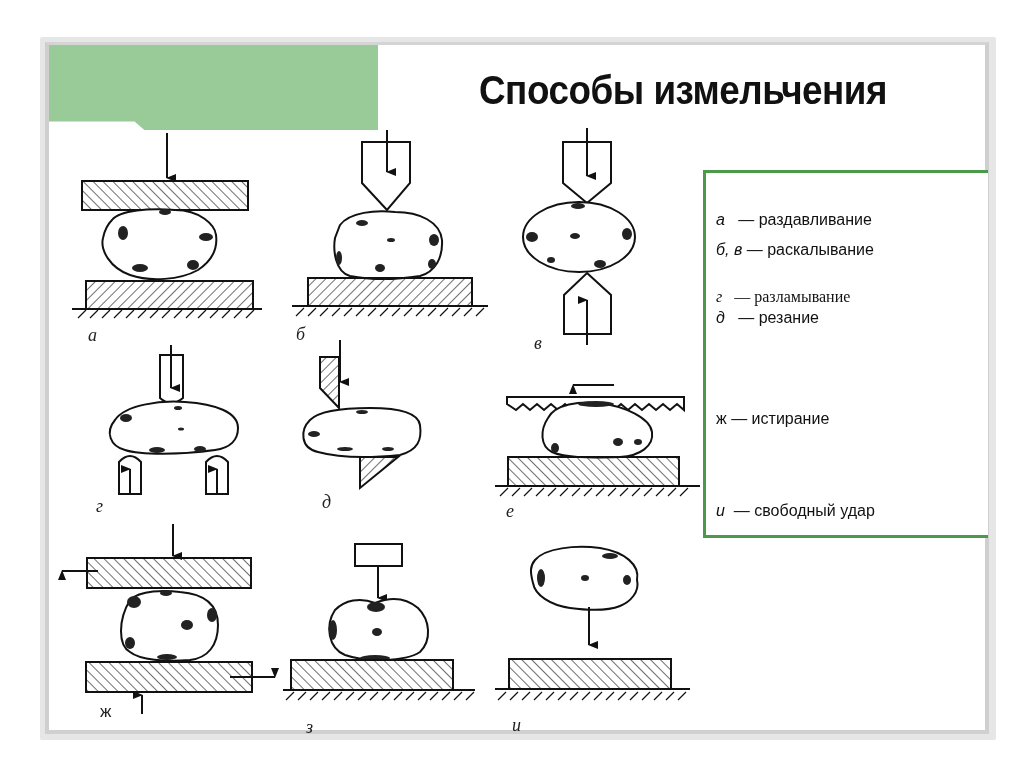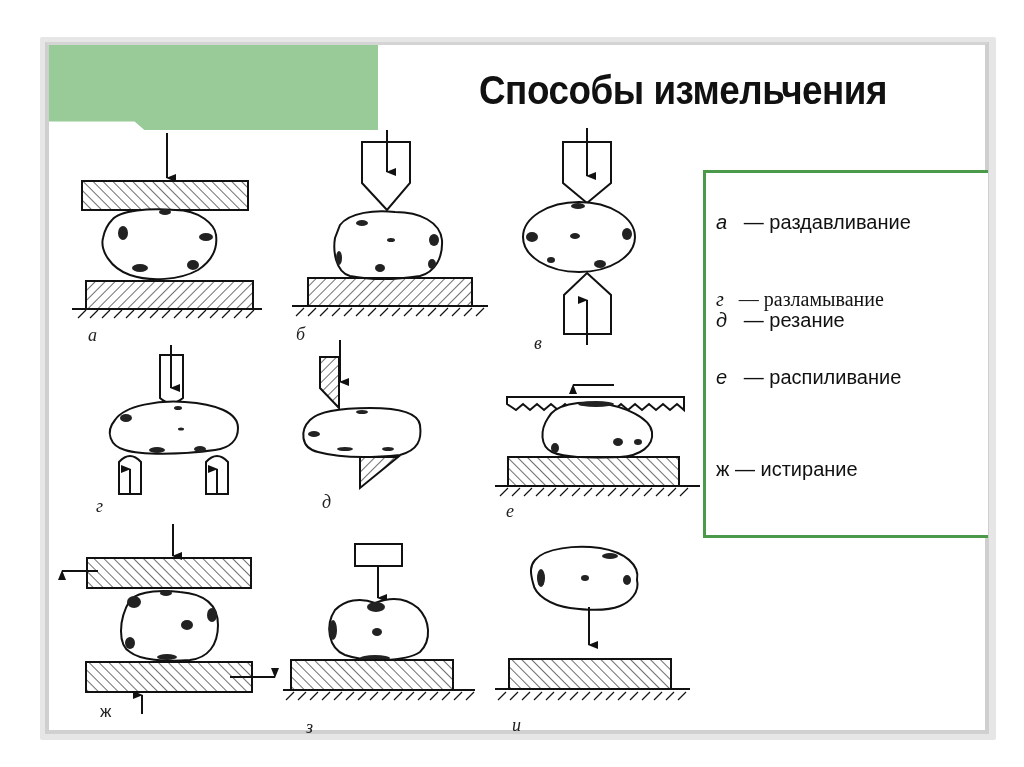--- a/index.html
+++ b/index.html
@@ -24,21 +24,21 @@
   .title {
     position: absolute; left: 378px; top: 60px; width: 610px; height: 60px;
     font-size: 40px; font-weight: bold; color: #111; text-align: center; line-height: 60px;
     letter-spacing: -0.5px; transform: scaleX(0.92); transform-origin: center;
   }
   .legend {
     position: absolute; left: 703px; top: 170px; width: 285px; height: 368px;
     border: 3px solid #4a9a4a; border-right: none; box-sizing: border-box; background: #fff;
   }
   .legend-line {
-    position: absolute; left: 10px; font-size: 20px; color: #111; white-space: nowrap;
+    position: absolute; left: 10px; font-size: 16px; color: #111; white-space: nowrap;
   }
   .legend-line .key { font-style: italic; }
   .legend-line .key.upright { font-style: normal; }
   .diagrams { position: absolute; left: 0; top: 0; width: 1024px; height: 767px; }
   .diagrams svg { position: absolute; left: 0; top: 0; }
   .lbl {
     position: absolute; font-family: "Liberation Serif", serif; font-style: italic;
     font-size: 18px; color: #222;
   }
   .lbl.upright { font-family: "Liberation Sans", sans-serif; font-style: normal; font-size: 17px; }
@@ -225,25 +225,28 @@
   <span class="lbl" style="left:506px; top:501px;">е</span>
   <span class="lbl upright" style="left:100px; top:702px;">ж</span>
   <span class="lbl" style="left:306px; top:717px;">з</span>
   <span class="lbl" style="left:512px; top:715px;">и</span>
 </div>
 
 <div class="legend" style="border-color: rgb(74, 154, 74);">
   <div class="legend-line" style="top:38px;">
     <span class="key">а</span>&nbsp;&nbsp;&nbsp;<span>—</span>&nbsp;<span>раздавливание</span>
   </div>
+  <div class="legend-line" style="top:68px;">
+    <span class="key">б, в</span>&nbsp;<span>—</span>&nbsp;<span>раскалывание</span>
+  </div>
   <div class="legend-line" style="top:115px;font-family:Liberation Serif, serif;">
     <span class="key">г</span>&nbsp;&nbsp;&nbsp;<span>—</span>&nbsp;<span>разламывание</span>
   </div>
   <div class="legend-line" style="top:136px;">
     <span class="key">д</span>&nbsp;&nbsp;&nbsp;<span>—</span>&nbsp;<span>резание</span>
   </div>
-  <div class="legend-line" style="top:193px;">
-    <span class="key">е</span>&nbsp;&nbsp;&nbsp;<span>—</span>&nbsp;<span>распиливание</span>
-  </div>
-  <div class="legend-line" style="top:237px;margin-top:48px;">
+  <div class="legend-line" style="top:237px;">
     <span class="key upright">ж</span>&nbsp;<span>—</span>&nbsp;<span>истирание</span>
   </div>
+  <div class="legend-line" style="top:329px;">
+    <span class="key">и</span>&nbsp;&nbsp;<span>—</span>&nbsp;<span>свободный удар</span>
+  </div>
 </div>
 
 </body></html>

